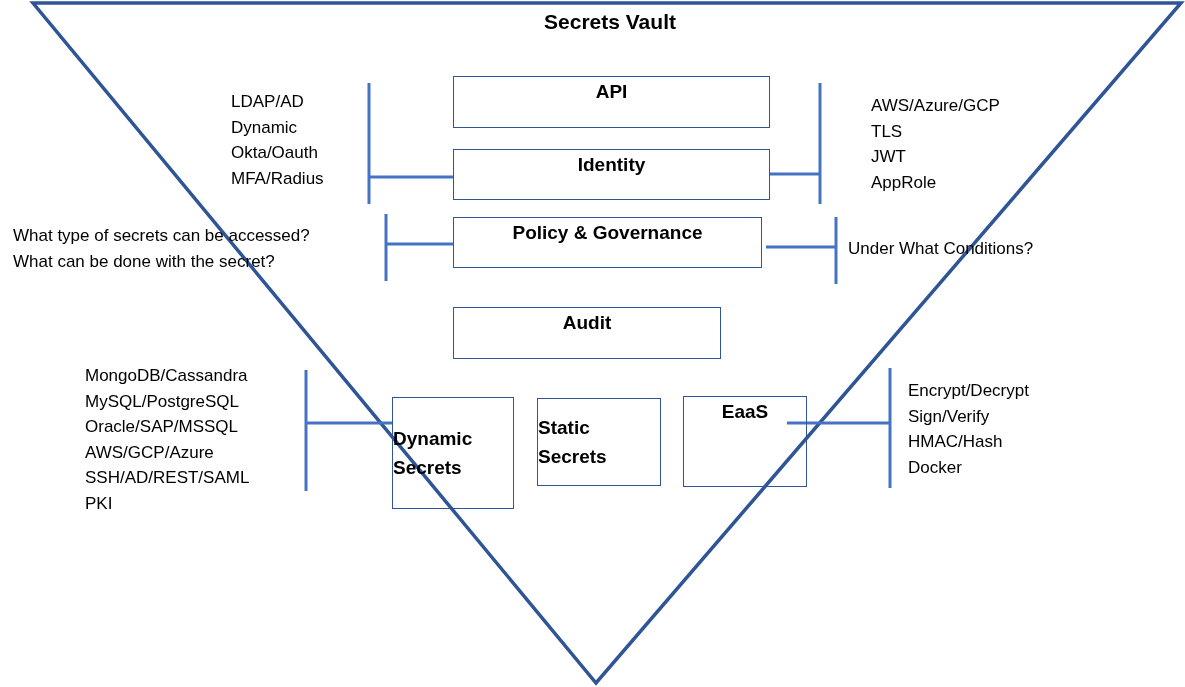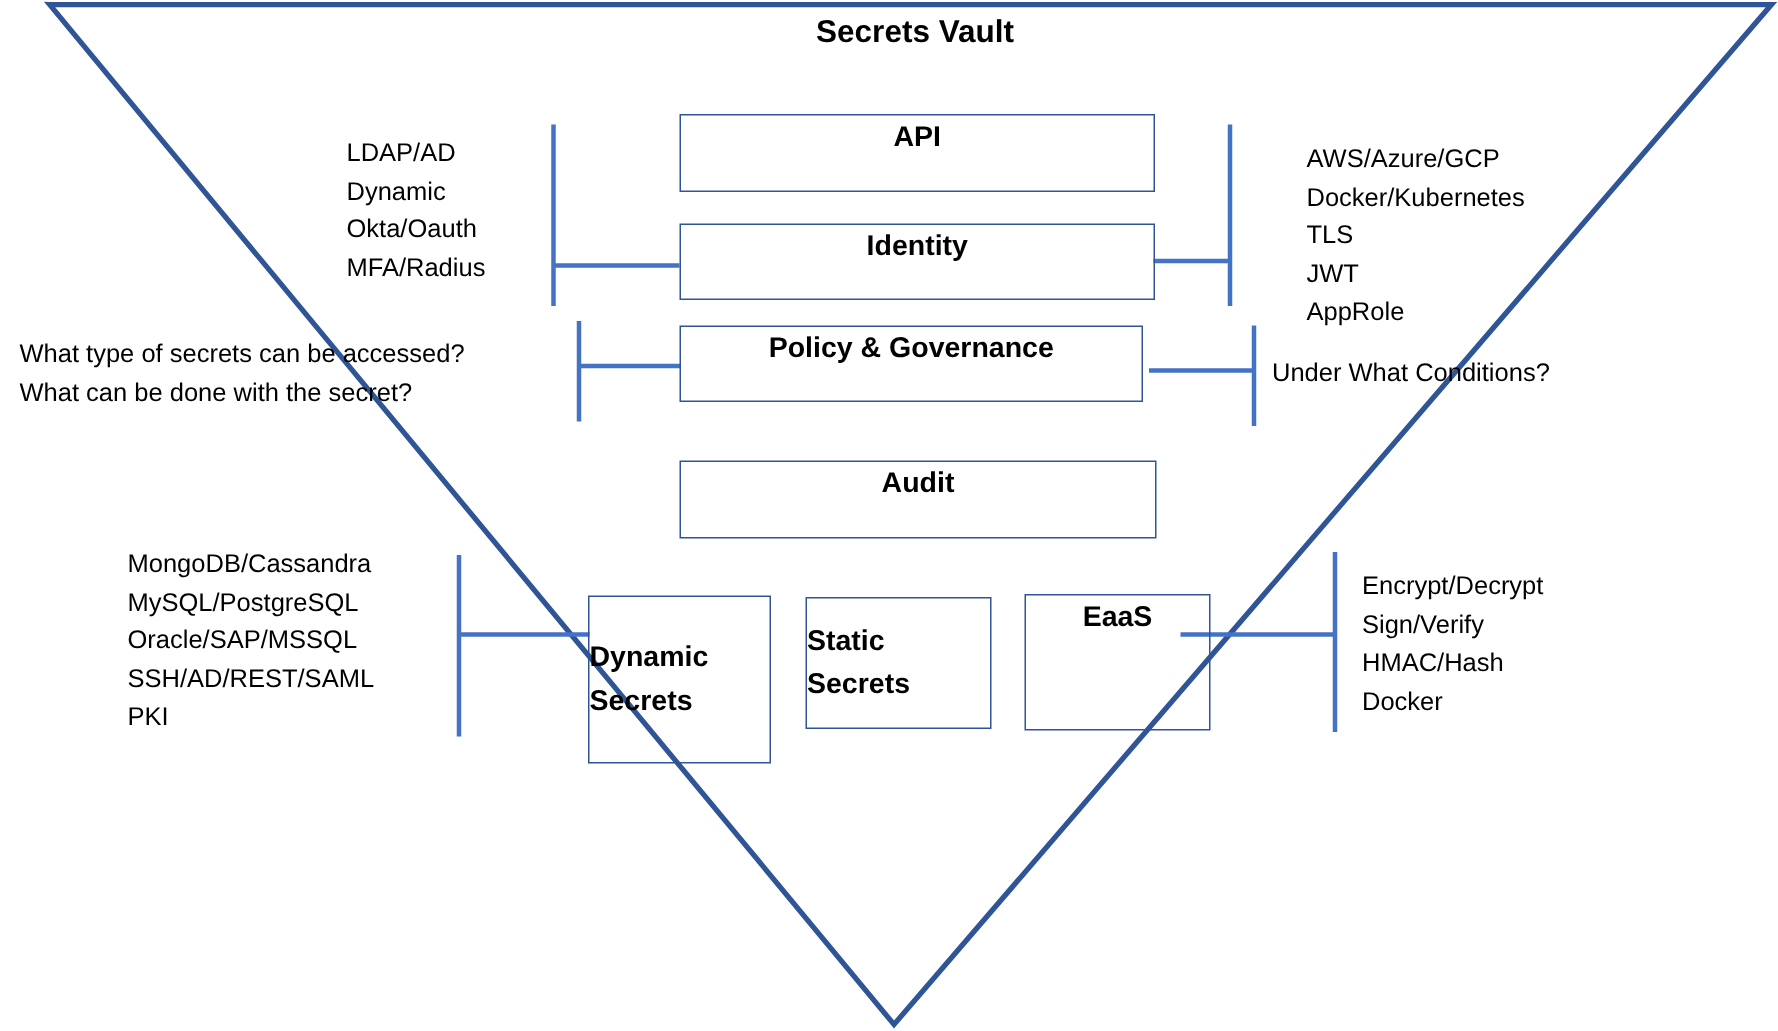--- a/index.html
+++ b/index.html
@@ -43,21 +43,21 @@
 
 <div class="box" style="left:453px;top:76px;width:317px;height:52px;">
   <span>API</span>
 </div>
 <div class="box" style="left:453px;top:149px;width:317px;height:51px;">
   <span>Identity</span>
 </div>
 <div class="box" style="left:453px;top:217px;width:309px;height:51px;">
   <span>Policy &amp; Governance</span>
 </div>
-<div class="box" style="left:453px;top:307px;width:318px;height:52px;">
+<div class="box" style="left:453px;top:307px;width:268px;height:52px;">
   <span>Audit</span>
 </div>
 <div class="box" style="left:392px;top:397px;width:122px;height:112px;flex-direction:column;">
   <span>Dynamic</span>
   <span>Secrets</span>
 </div>
 <div class="box" style="left:537px;top:398px;width:124px;height:88px;flex-direction:column;">
   <span>Static</span>
   <span>Secrets</span>
 </div>
@@ -67,39 +67,39 @@
 
 <div class="list" style="left:231px;top:89px;">
   <div>LDAP/AD</div>
   <div>Dynamic</div>
   <div>Okta/Oauth</div>
   <div>MFA/Radius</div>
 </div>
 
 <div class="list" style="left:871px;top:93px;">
   <div>AWS/Azure/GCP</div>
-  <div>Docker/Kubernetes</div>
   <div>TLS</div>
   <div>JWT</div>
   <div>AppRole</div>
 </div>
 
 <div class="list" style="left:13px;top:223px;">
   <div>What type of secrets can be accessed?</div>
   <div>What can be done with the secret?</div>
 </div>
 
 <div class="list" style="left:848px;top:236px;">
   <div>Under What Conditions?</div>
 </div>
 
 <div class="list" style="left:85px;top:363px;">
   <div>MongoDB/Cassandra</div>
   <div>MySQL/PostgreSQL</div>
   <div>Oracle/SAP/MSSQL</div>
+  <div>AWS/GCP/Azure</div>
   <div>SSH/AD/REST/SAML</div>
   <div>PKI</div>
 </div>
 
 <div class="list" style="left:908px;top:378px;">
   <div>Encrypt/Decrypt</div>
   <div>Sign/Verify</div>
   <div>HMAC/Hash</div>
   <div>Docker</div>
 </div>

